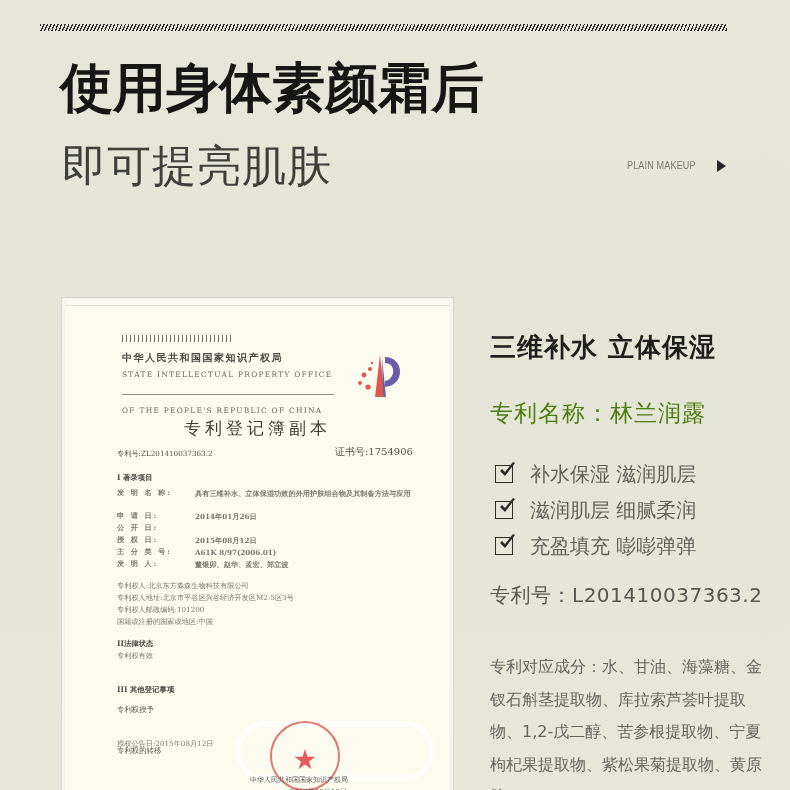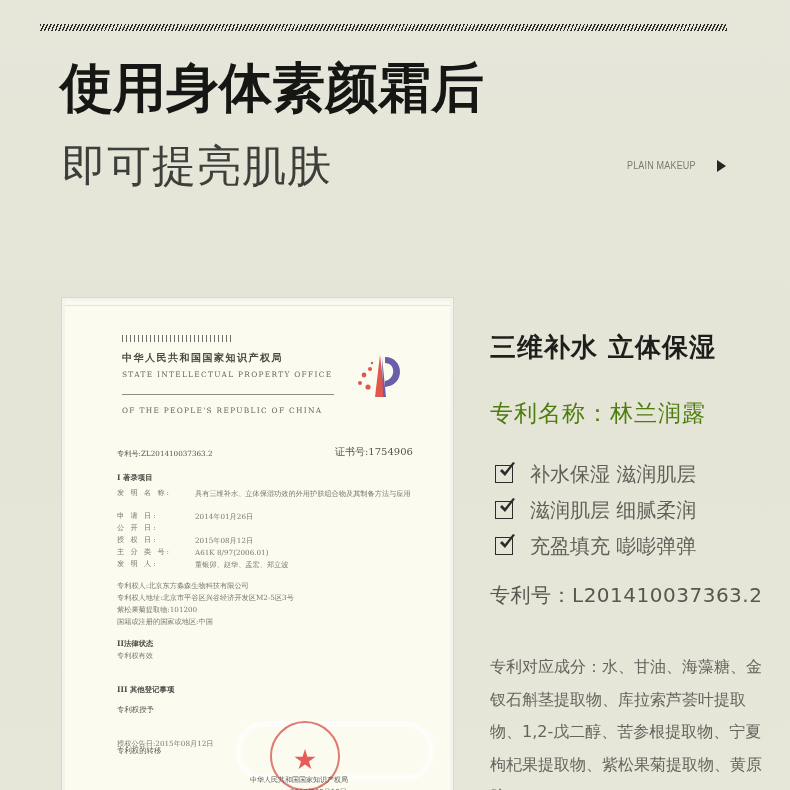--- a/index.html
+++ b/index.html
@@ -50,21 +50,21 @@
   .office-cn { position: absolute; left: 57px; top: 50px; font-size: 10px; font-weight: bold; color: #4a4944; letter-spacing: 1.5px; }
   .office-en1, .office-en2 { position: absolute; left: 57px; font-size: 7.4px; color: #66655f; letter-spacing: 1.3px; }
   .office-en1 { top: 69px; }
   .office-en2 { top: 81px; margin-top: 24px; }
   .office-rule { position: absolute; left: 57px; top: 93px; width: 212px; height: 1px; background: #8d8c86; }
   .logo { position: absolute; left: 287px; top: 50px; width: 56px; height: 50px; }
   .cert-title { position: absolute; left: 0; right: 0; top: 116px; text-align: center; font-size: 17px; color: #3f3e39; letter-spacing: 4px; }
   .cert-no { position: absolute; left: 52px; top: 148px; font-size: 7.2px; color: #56554f; }
   .cert-sn { position: absolute; left: 270px; top: 144px; font-size: 10px; color: #56554f; }
   .sec { position: absolute; left: 52px; font-size: 7.4px; color: #4d4c47; font-weight: bold; }
-  .row { position: absolute; left: 52px; font-size: 7.2px; color: #7a7973; display: flex; }
+  .row { position: absolute; left: 52px; font-size: 7.2px; color: #7a7973; display: flex; font-weight: bold; }
   .row .k { width: 78px; letter-spacing: 2px; }
   .row .v { width: 230px; line-height: 11px; }
   .line { position: absolute; left: 52px; font-size: 7.2px; color: #7a7973; }
   .seal {
     position: absolute; left: 205px; top: 420px; width: 70px; height: 70px; border-radius: 50%;
     border: 2px solid rgba(214,80,70,0.75);
   }
   .seal::after { content: ""; position: absolute; left: 22px; top: 26px; width: 22px; height: 22px; background: rgba(220,40,40,0.75);
     clip-path: polygon(50% 0%, 61% 35%, 98% 35%, 68% 57%, 79% 91%, 50% 70%, 21% 91%, 32% 57%, 2% 35%, 39% 35%); }
   .issuer { position: absolute; left: 185px; top: 474px; font-size: 7px; color: #5b5a54; }
@@ -105,20 +105,21 @@
     <path d="M33 6 C52 6 54 34 33 36 L33 30 C44 28 44 12 33 12 Z" fill="#6a5ea8"></path>
     <path d="M30 6 L34 46 L31 46 Z" fill="#6a5ea8"></path>
     <g fill="#e2574c">
       <circle cx="18" cy="18" r="2"></circle>
         <circle cx="12" cy="24" r="2.4"></circle>
         <circle cx="8" cy="32" r="2"></circle>
         <circle cx="16" cy="36" r="2.6"></circle>
         <circle cx="20" cy="12" r="1.2"></circle>
     </g>
   </svg>
+  <div class="cert-title">专利登记簿副本</div>
   <div class="cert-no">专利号:ZL201410037363.2</div>
   <div class="cert-sn">证书号:1754906</div>
 
   <div class="sec" style="top:172px">I 著录项目</div>
   <div class="row" style="top:187px">
     <span class="k">发 明 名 称:</span>
     <span class="v">具有三维补水、立体保湿功效的外用护肤组合物及其制备方法与应用</span>
   </div>
   <div class="row" style="top:210px">
     <span class="k">申 请 日:</span>
@@ -135,21 +136,21 @@
     <span class="k">主 分 类 号:</span>
     <span class="v">A61K 8/97(2006.01)</span>
   </div>
   <div class="row" style="top:258px">
     <span class="k">发 明 人:</span>
     <span class="v">董银卯、赵华、孟宏、郑立波</span>
   </div>
 
   <div class="line" style="top:280px">专利权人:北京东方淼森生物科技有限公司</div>
   <div class="line" style="top:292px">专利权人地址:北京市平谷区兴谷经济开发区M2-5区3号</div>
-  <div class="line" style="top:304px">紫松果菊提取物:101200</div>
+  <div class="line" style="top:304px">专利权人邮政编码:101200</div>
   <div class="line" style="top:316px">国籍或注册的国家或地区:中国</div>
 
   <div class="sec" style="top:338px">II法律状态</div>
   <div class="line" style="top:350px">专利权有效</div>
 
   <div class="sec" style="top:384px">III 其他登记事项</div>
   <div class="sec" style="top:404px; font-weight:normal; color:#55544e">专利权授予</div>
   <div class="line" style="top:438px">授权公告日:2015年08月12日</div>
   <div class="sec" style="top:445px; font-weight:normal; color:#55544e">专利权的转移</div>
 

